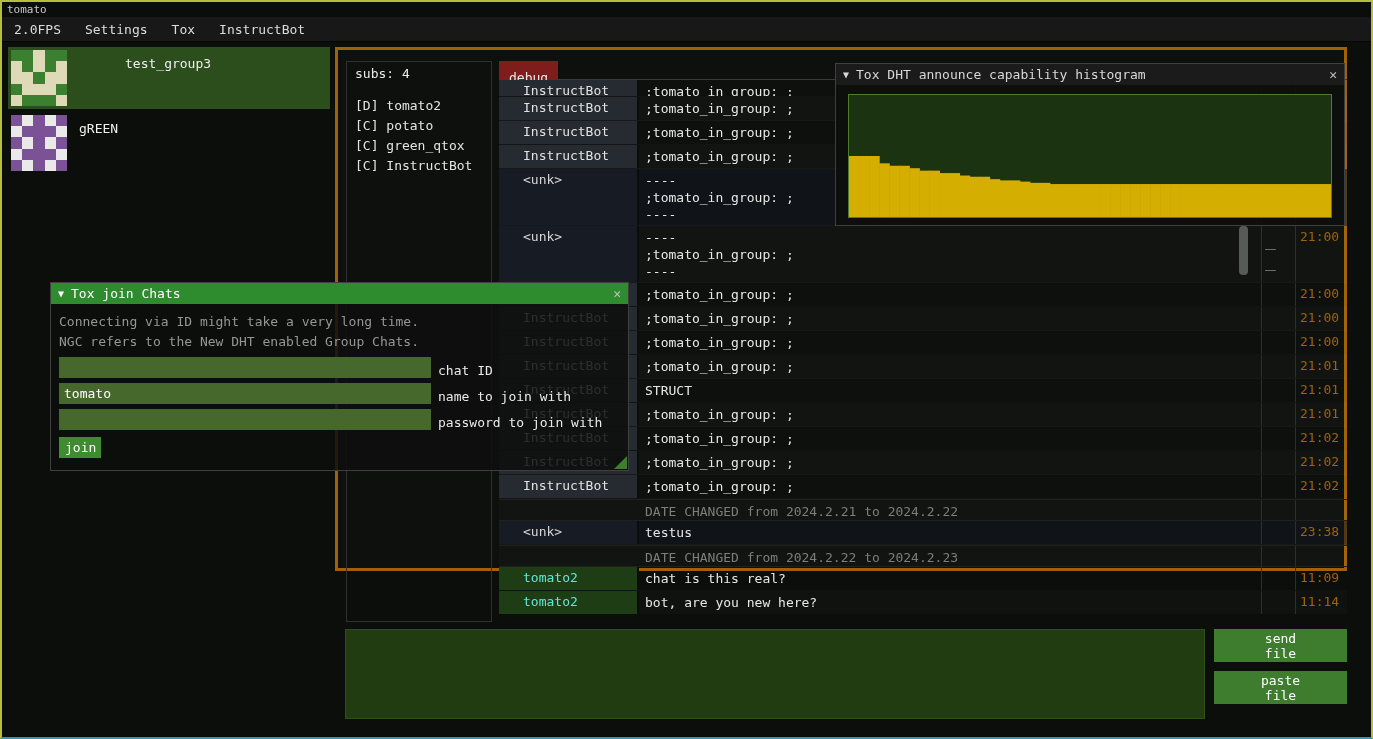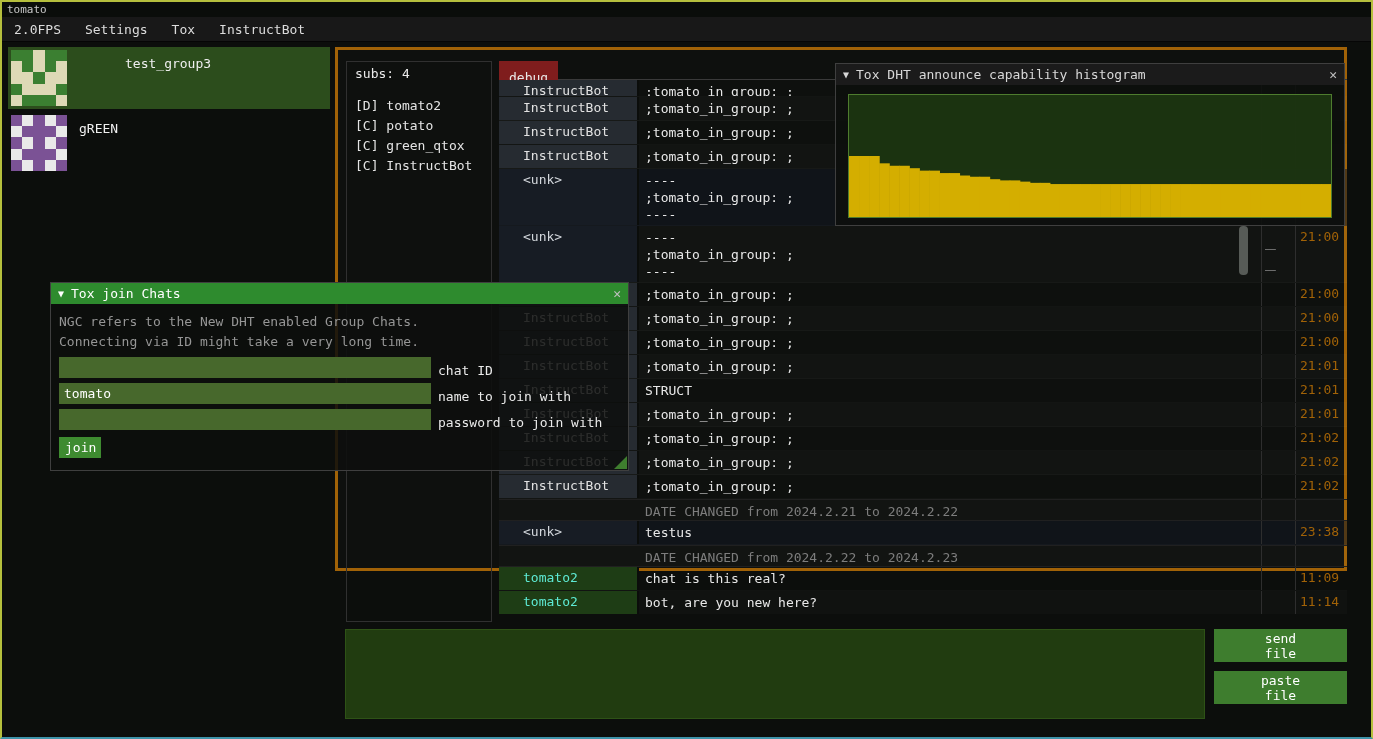--- a/index.html
+++ b/index.html
@@ -378,22 +378,22 @@
     </div>
   </div>
 
   <div class="window join">
     <div class="win-title">
       <span class="collapse">▼</span>
       <span>Tox join Chats</span>
       <span class="win-close">✕</span>
     </div>
     <div class="join-body">
+      <div class="desc">Connecting via ID might take a very long time.</div>
       <div class="desc">NGC refers to the New DHT enabled Group Chats.</div>
-      <div class="desc">Connecting via ID might take a very long time.</div>
       <div class="field-row">
         <input class="field-input" value="" style="">
         <span class="field-label">chat ID</span>
       </div>
       <div class="field-row">
         <input class="field-input" value="tomato" style="">
         <span class="field-label">name to join with</span>
       </div>
       <div class="field-row">
         <input class="field-input" value="" style="">

